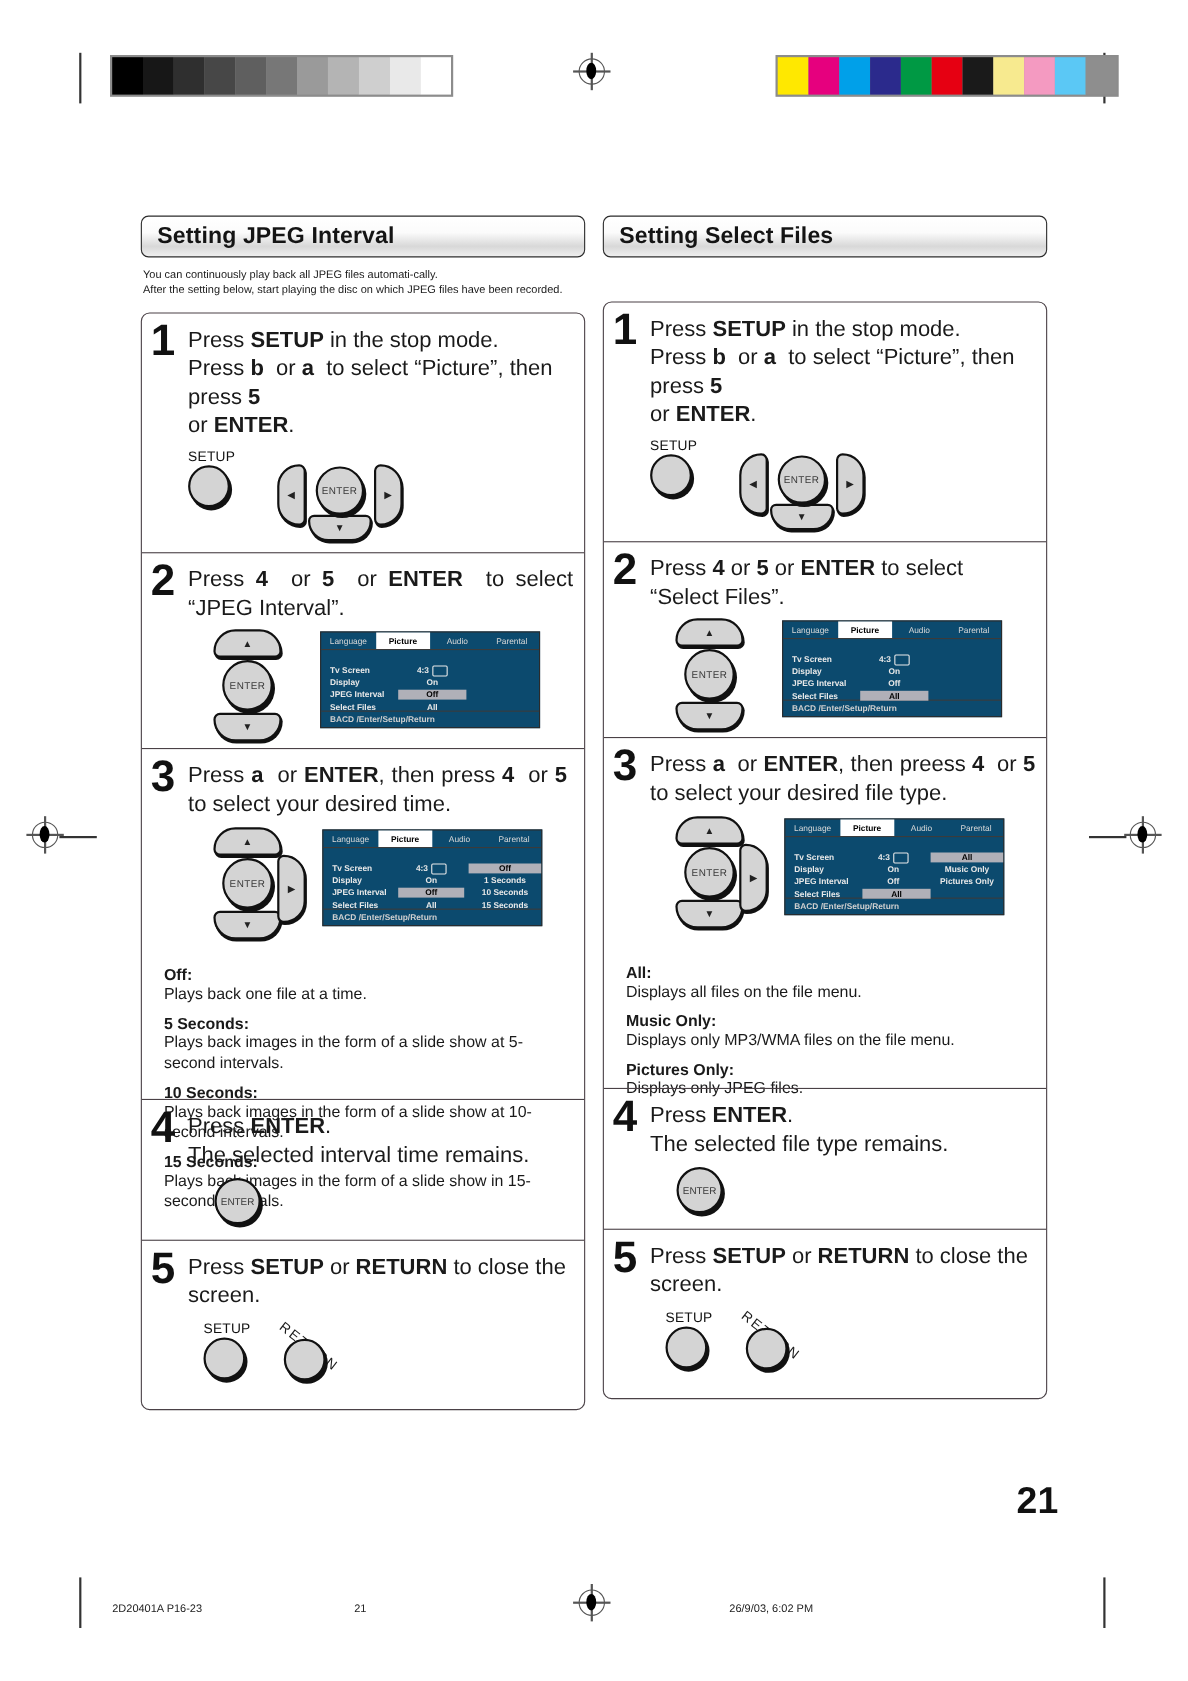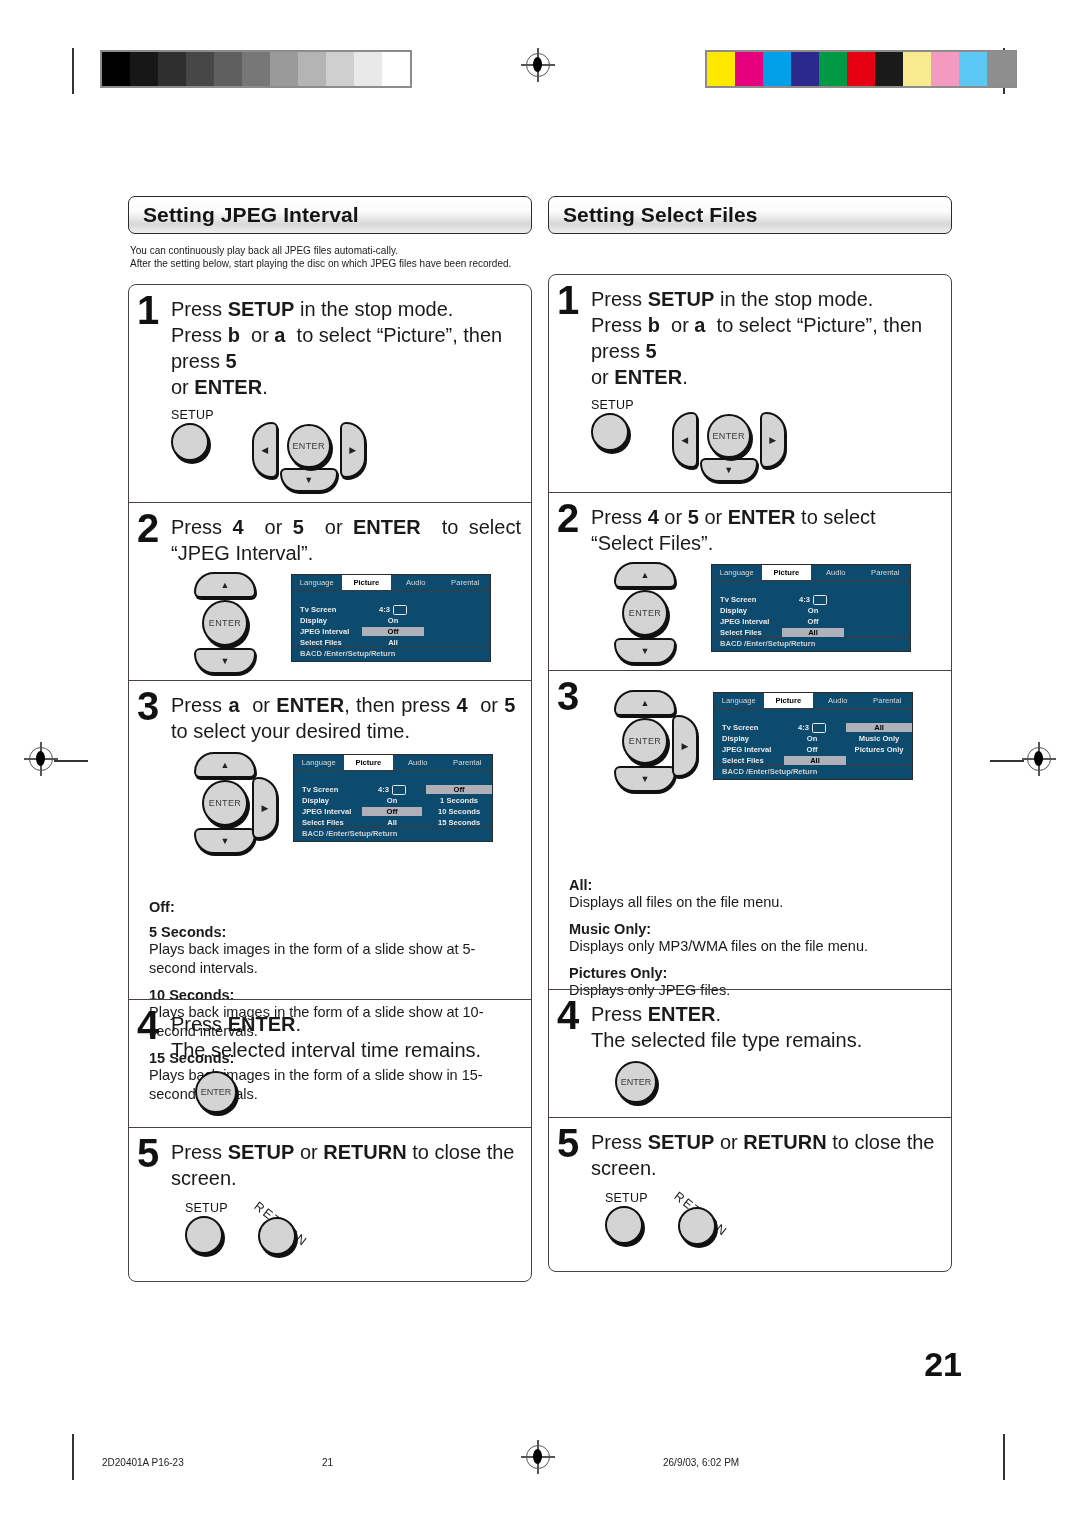--- a/index.html
+++ b/index.html
@@ -417,22 +417,23 @@
                     <span class="osd-label">Select Files</span>
                     <span class="osd-val">All</span>
                     <span class="osd-opt">15 Seconds</span>
                   </div>
                 </div>
                 <div class="osd-foot">BACD  /Enter/Setup/Return</div>
               </div>
             </div>
           </div>
 
-          <div class="defs" style="position:absolute;left:8px;top:208px;">
+          <div class="defs" style="position:absolute;left:8px;top:188px;">
             <div class="def-term">Off:</div>
+            <div class="def-desc">Plays back one file at a time.</div>
             <div class="def-term">5 Seconds:</div>
             <div class="def-desc">Plays back images in the form of a slide show at 5-second intervals.</div>
             <div class="def-term">10 Seconds:</div>
             <div class="def-desc">Plays back images in the form of a slide show at 10-second intervals.</div>
             <div class="def-term">15 Seconds:</div>
             <div class="def-desc">Plays back images in the form of a slide show in 15-second intervals.</div>
           </div>
           <div style="height:300px;"></div>
         </div>
 
@@ -549,20 +550,23 @@
                 </div>
                 <div class="osd-foot">BACD  /Enter/Setup/Return</div>
               </div>
             </div>
           </div>
         </div>
 
         <div class="step">
           <div class="step-num">3</div>
           <div class="step-body">
+            <div class="step-text justify">
+              Press <b>a</b>&nbsp; or <b>ENTER</b>, then preess <b>4</b>&nbsp; or <b>5</b> to select your desired file type.
+            </div>
             <div class="ctrl-row" style="margin-top:10px;">
               <div class="dpad" style="margin-right:14px;">
                 <div class="arc up">▲</div>
                 <div class="arc down">▼</div>
                 <div class="arc right">▶</div>
                 <div class="enter">ENTER</div>
               </div>
               <div class="osd">
                 <div class="osd-tabs">
                   <div class="osd-tab">Language</div>

